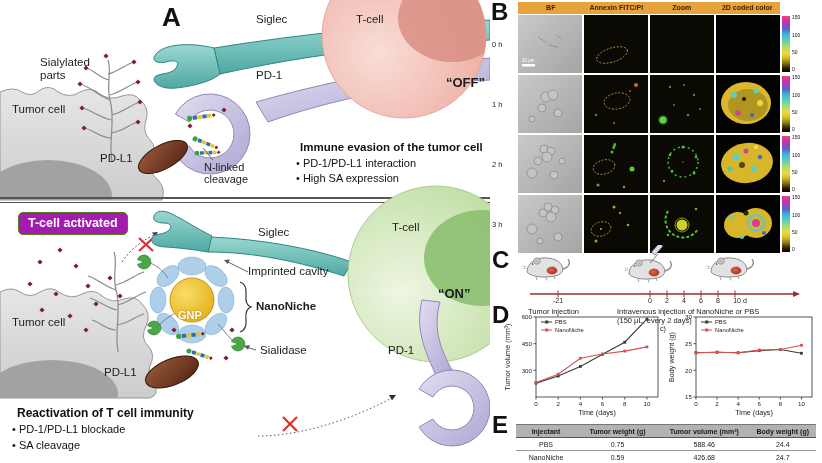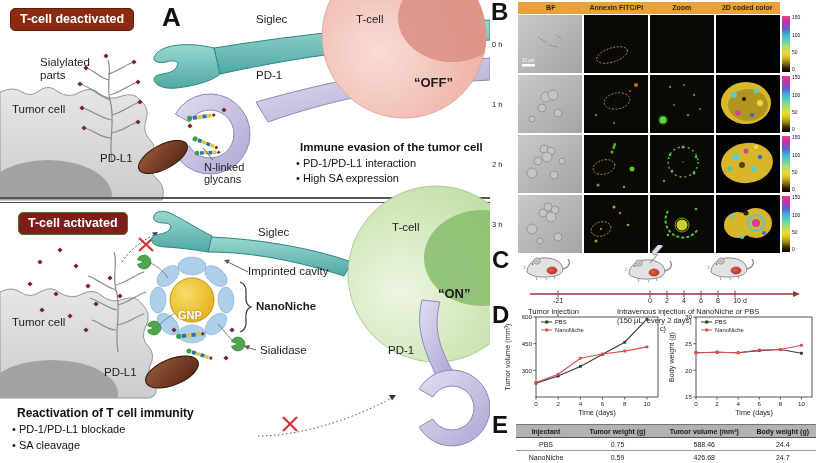--- a/index.html
+++ b/index.html
@@ -6,21 +6,21 @@
   #fig{position:relative;width:822px;height:463px;background:#fff;overflow:hidden;
        font-family:"Liberation Sans","DejaVu Sans",sans-serif;color:#222;}
   .abs{position:absolute;}
   .lbl{position:absolute;color:#1d1d1d;font-size:11.5px;line-height:1.1;white-space:nowrap;}
   .pre{white-space:pre-line;}
   .bold{font-weight:bold;}
   .panel-letter{position:absolute;font-size:24px;font-weight:bold;color:#111;line-height:1;}
   .badge{position:absolute;color:#fff;font-weight:bold;font-size:12.5px;line-height:1;
          padding:4px 9px;border-radius:5px;white-space:nowrap;}
   .badge-deact{background:#8a2a10;border:1px solid #5f1c08;}
-  .badge-act{background:#7f1d1d;border:1px solid #4f7a18;}
+  .badge-act{background:#a21caf;border:1px solid #4f7a18;}
   
   #panelB{position:absolute;left:490px;top:0;width:332px;height:253px;}
   .b-header{position:absolute;left:28px;top:2px;width:262px;height:12px;background:#e8a23c;display:flex;}
   .b-header span{flex:1;text-align:center;font-size:7px;font-weight:bold;color:#3a2400;line-height:12px;}
   .b-rowlbl{position:absolute;left:2px;width:24px;text-align:left;font-size:7.5px;color:#222;}
   .bcell{position:absolute;width:64px;height:58px;display:block;}
   .bf{background:linear-gradient(135deg,#c9c9c9,#a4a4a4);}
   .dk{background:#0b0903;}
   .d2{background:#030303;}
   .colorbar-slot{position:absolute;left:292px;width:30px;height:56px;}
@@ -257,32 +257,31 @@
 
     <ellipse cx="172" cy="372" rx="28" ry="13" transform="rotate(-22 172 372)" fill="url(#gradBrown)" stroke="#2e1408" stroke-width="1"></ellipse>
 
     <path d="M248,272 L226,261" stroke="#555" stroke-width="0.9" fill="none"></path>
     <path d="M224,260 l6,-0.5 l-2.5,4.5 Z" fill="#555"></path>
     <path d="M240,282 Q247,284 246,295 Q245,305 251,307 Q245,309 246,319 Q247,330 240,332" stroke="#333" stroke-width="1.2" fill="none"></path>
     <path d="M256,350 L246,347" stroke="#555" stroke-width="0.9" fill="none"></path>
     <path d="M244,346 l6,-1 l-2,4.8 Z" fill="#555"></path>
   </svg>
 
-  <div class="badge badge-deact" style="left:10px;top:8px;">T-cell deactivated</div>
   <div class="panel-letter" style="left:162px;top:4px;font-size:26px;">A</div>
   <div class="lbl" style="left:256px;top:13px;">Siglec</div>
   <div class="lbl" style="left:256px;top:69px;">PD-1</div>
   <div class="lbl" style="left:356px;top:13px;">T-cell</div>
-  <div class="lbl bold" style="left:414px;top:76px;font-size:13px;">“OFF”</div>
+  <div class="lbl bold" style="left:446px;top:76px;font-size:13px;">“OFF”</div>
   <div class="lbl pre" style="left:40px;top:56px;white-space:pre-line;">Sialylated
 parts</div>
   <div class="lbl" style="left:12px;top:103px;">Tumor cell</div>
   <div class="lbl" style="left:100px;top:152px;">PD-L1</div>
   <div class="lbl pre" style="left:204px;top:161px;font-size:11px;white-space:pre-line;">N-linked
-glycans</div>
+cleavage</div>
   <div class="cap-title" style="left:262px;top:141px;padding-left:38px;">Immune evasion of the tumor cell</div>
   <div class="cap-bullet" style="left:296px;top:157px;">• PD-1/PD-L1 interaction</div>
   <div class="cap-bullet" style="left:296px;top:172px;">• High SA expression</div>
 
   <div class="badge badge-act" style="left:18px;top:212px;">T-cell activated</div>
   <div class="lbl" style="left:258px;top:226px;">Siglec</div>
   <div class="lbl" style="left:248px;top:265px;">Imprinted cavity</div>
   <div class="lbl bold" style="left:256px;top:300px;">NanoNiche</div>
   <div class="gnp-lbl" style="left:178px;top:293px;">GNP</div>
   <div class="lbl" style="left:260px;top:344px;">Sialidase</div>

